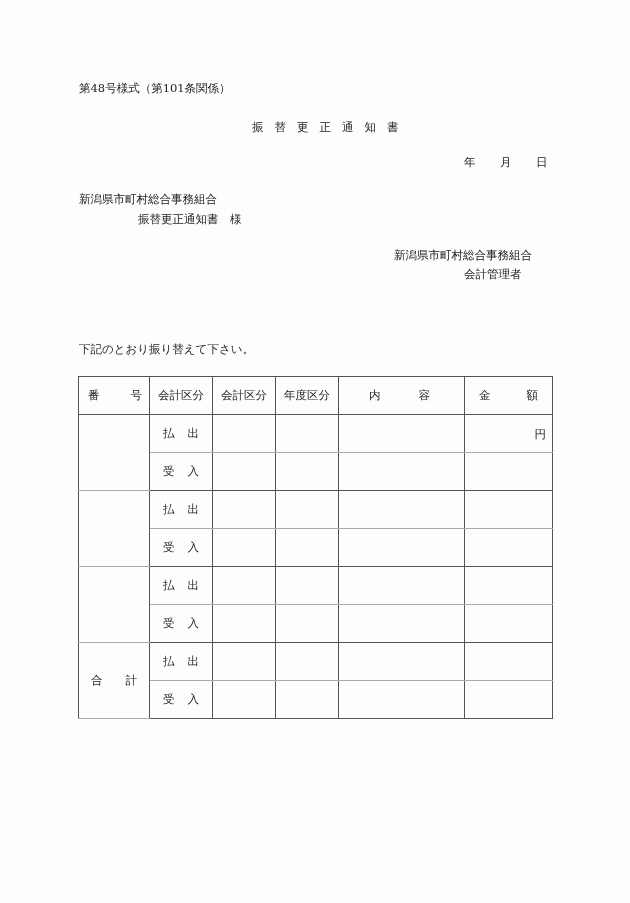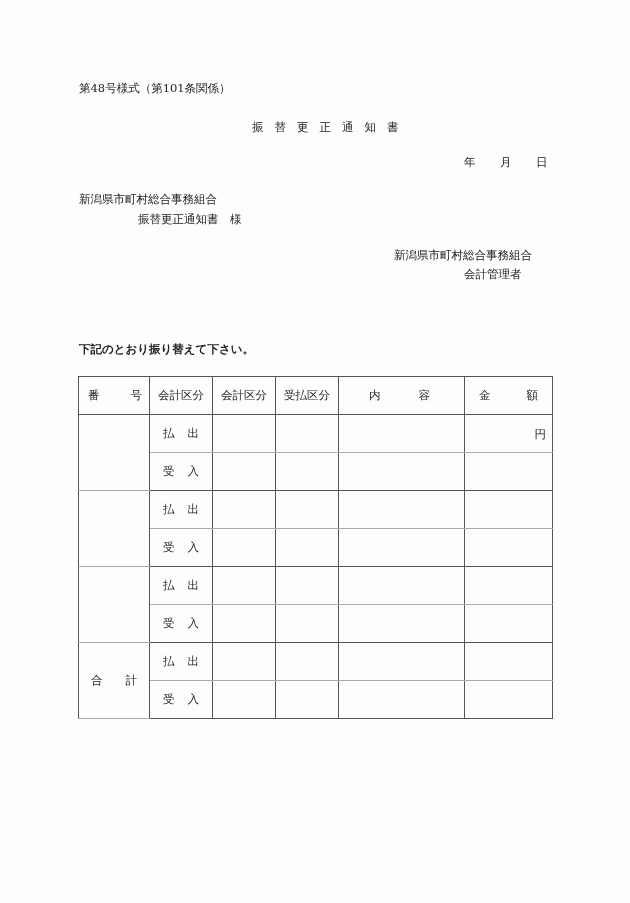--- a/index.html
+++ b/index.html
@@ -37,42 +37,42 @@
 <div class="abs" style="left:464px;top:155px;">年</div>
 <div class="abs" style="left:500px;top:155px;">月</div>
 <div class="abs" style="left:536px;top:155px;">日</div>
 
 <div class="abs" style="left:79px;top:192px;">新潟県市町村総合事務組合</div>
 <div class="abs" style="left:138px;top:212px;">振替更正通知書　様</div>
 
 <div class="abs" style="left:394px;top:248px;">新潟県市町村総合事務組合</div>
 <div class="abs" style="left:464px;top:267px;">会計管理者</div>
 
-<div class="abs" style="left:79px;top:342px;font-weight:bold;">下記のとおり振り替えて下さい。</div>
+<div class="abs" style="left:79px;top:342px;">下記のとおり振り替えて下さい。</div>
 
 <table class="grid">
   <colgroup>
     <col style="width:71px">
       <col style="width:63px">
       <col style="width:63px">
       <col style="width:63px">
       <col style="width:126px">
       <col style="width:88px">
   </colgroup>
   <tbody>
       <tr>
     <th>
           <div class="split">
             <span>番</span>
             <span>号</span>
           </div>
         </th>
     <th>会計区分</th>
     <th>会計区分</th>
-    <th>受払区分</th>
+    <th>年度区分</th>
     <th>
           <div class="split2">
             <span>内</span>
             <span>容</span>
           </div>
         </th>
     <th>
           <div class="split3">
             <span>金</span>
             <span>額</span>

